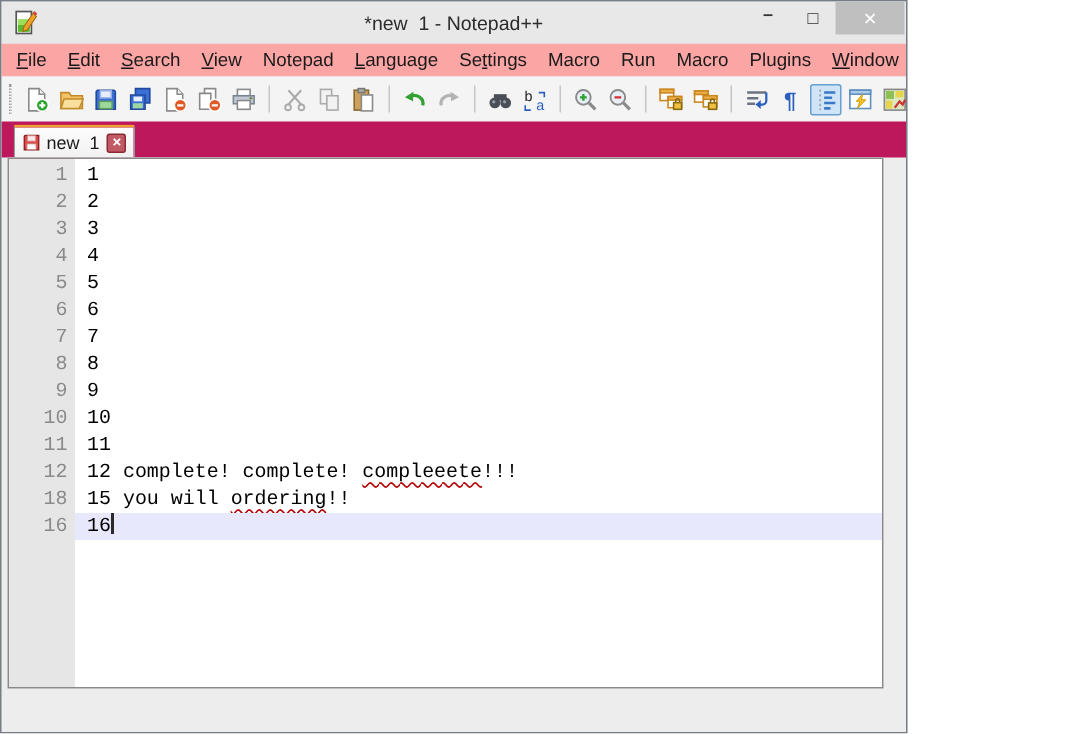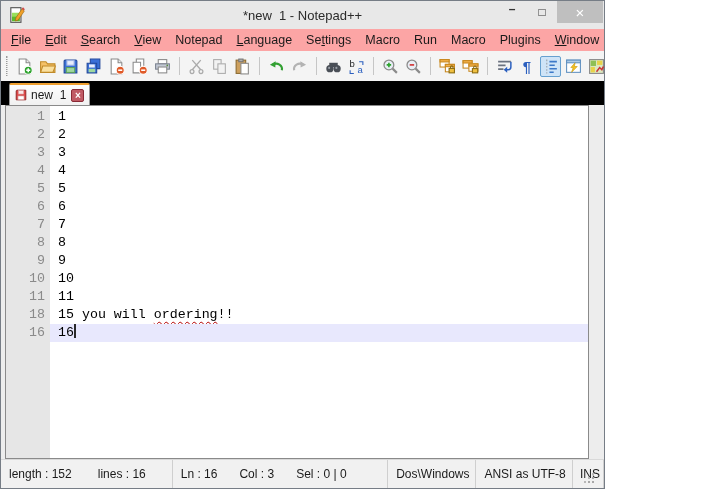--- a/index.html
+++ b/index.html
@@ -51,21 +51,21 @@
     display:flex;align-items:center;justify-content:center;flex:0 0 auto;
   }
   .tbtn svg{width:17px;height:17px;display:block;}
   .tbtn.pressed{background:#cfe4f7;border:1px solid #66a0d0;}
   .tbtn.framed{border:1px solid #9ab0c8;background:#fdfdfd;margin:0 3px;}
   .tbtn.disabled{opacity:.95;}
   .tsep{width:1px;height:18px;background:#c6c6c6;margin:0 5px;flex:0 0 auto;}
   .overflow{margin-left:auto;padding-right:8px;color:#35527c;font-weight:bold;font-size:13px;letter-spacing:-1px;}
   
   .tabbar{
-    height:24px;background:#000000;flex:0 0 auto;
+    height:24px;background:#be185d;flex:0 0 auto;
     display:flex;align-items:flex-end;padding-left:8px;
   }
   .tab{
     height:22px;display:flex;align-items:center;
     background:linear-gradient(#fdfdfd,#f1f1f1);
     border:1px solid #989898;border-bottom:none;
     border-top:2px solid #f0a030;
     padding:0 5px 0 4px;font-size:12px;color:#1a1a1a;
     border-radius:2px 2px 0 0;
   }
@@ -425,39 +425,28 @@
         </div>
         <div class="row">
           <span class="ln">10</span>
           <div class="code"><span>10</span></div>
         </div>
         <div class="row">
           <span class="ln">11</span>
           <div class="code"><span>11</span></div>
         </div>
         <div class="row">
+          <span class="ln">12</span>
+          <div class="code"><span>12 complete! complete! </span><span class="misspell">compleeete</span><span>!!!</span></div>
+        </div>
+        <div class="row">
           <span class="ln">18</span>
           <div class="code"><span>15 you will </span><span class="misspell">ordering</span><span>!!</span></div>
         </div>
         <div class="row">
           <span class="ln">16</span>
           <div class="code current"><span>16</span><span class="caret"></span></div>
         </div>
       </div>
   </div>
 
-  <div class="statusbar">
-    <div class="seg s1">
-      <span>length : 152</span>
-      <span>lines : 16</span>
-    </div>
-    <div class="seg s2 pos">
-      <span>Ln : 16</span>
-      <span>Col : 3</span>
-      <span>Sel : 0 | 0</span>
-    </div>
-    <div class="seg s3">Dos\Windows</div>
-    <div class="seg s4">ANSI as UTF-8</div>
-    <div class="seg s5">INS</div>
-    <div class="grip-box"></div>
-  </div>
 
 </div>
 
 </body></html>

